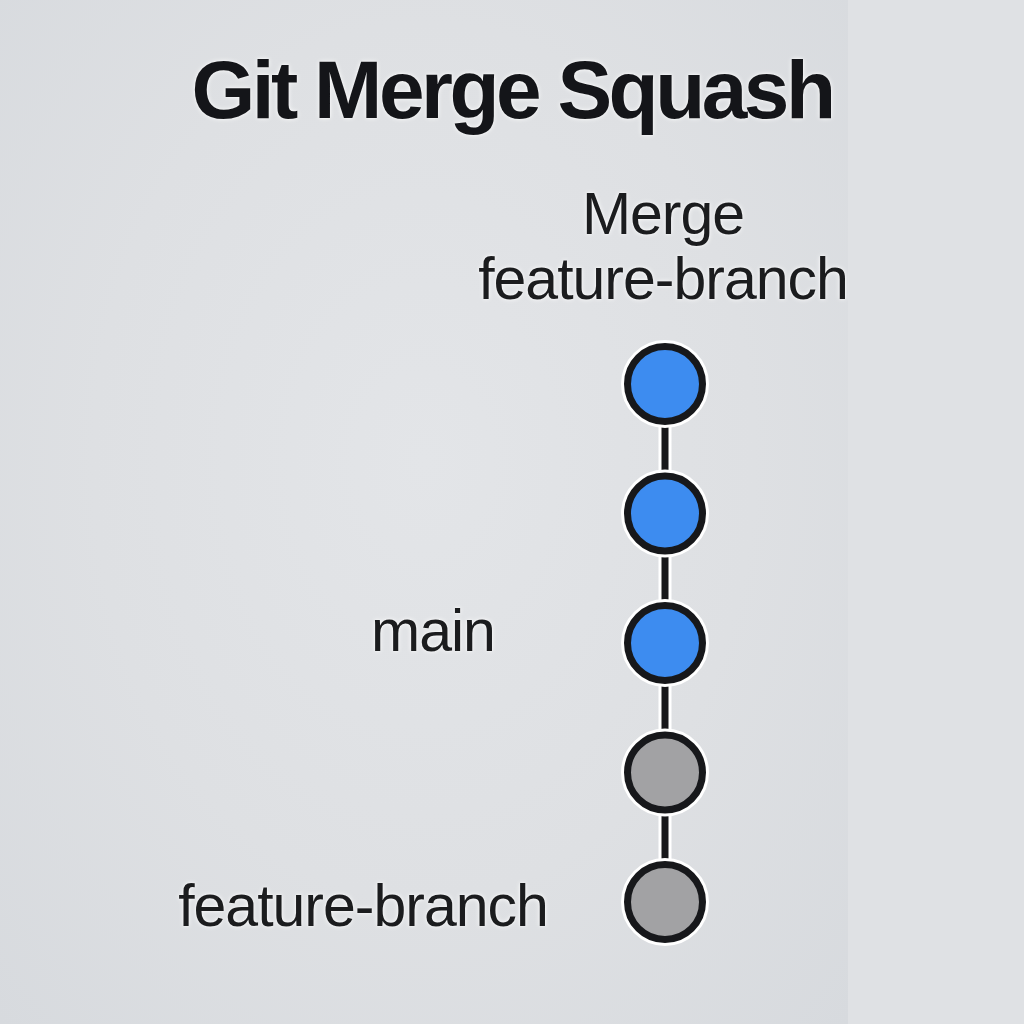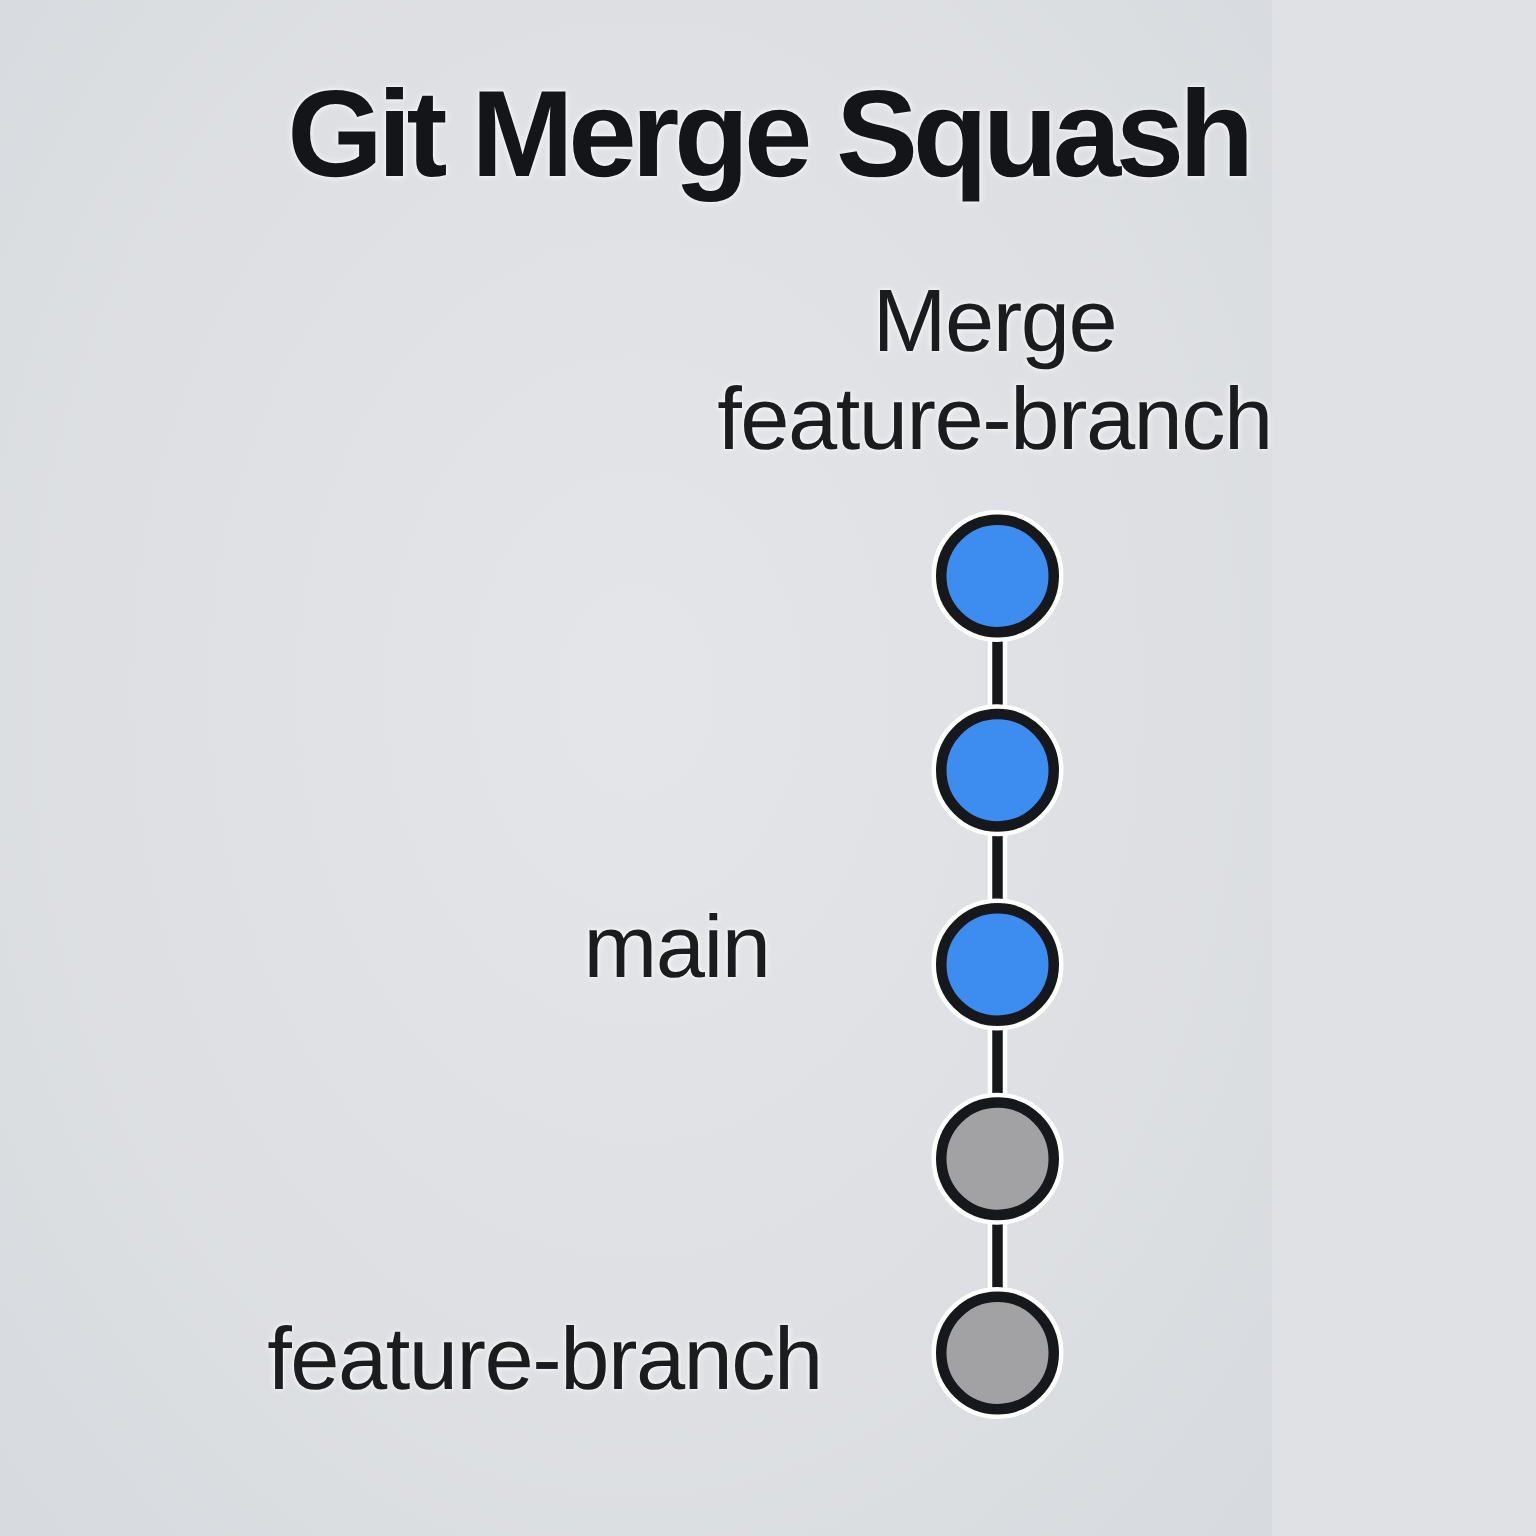--- a/index.html
+++ b/index.html
@@ -24,21 +24,21 @@
   .merged-label{
     position:absolute;top:182px;left:663px;transform:translateX(-50%);
     font-size:59px;line-height:65px;letter-spacing:-1px;
     text-align:center;white-space:nowrap;color:#1b1c1e;
   }
   .branch-label{
     position:absolute;transform:translateX(-50%);
     font-size:59px;line-height:1;letter-spacing:-1px;
     white-space:nowrap;color:#1b1c1e;
   }
-  .branch-label.main{top:602px;left:451px;}
+  .branch-label.main{top:602px;left:433px;}
   .branch-label.feature{top:877px;left:363px;}
   svg.graph{position:absolute;left:0;top:0;width:1024px;height:1024px;}
 </style>
 </head>
 <body>
 
 <div class="stage">
 
   <div class="title halo-text">Git Merge Squash</div>
 

